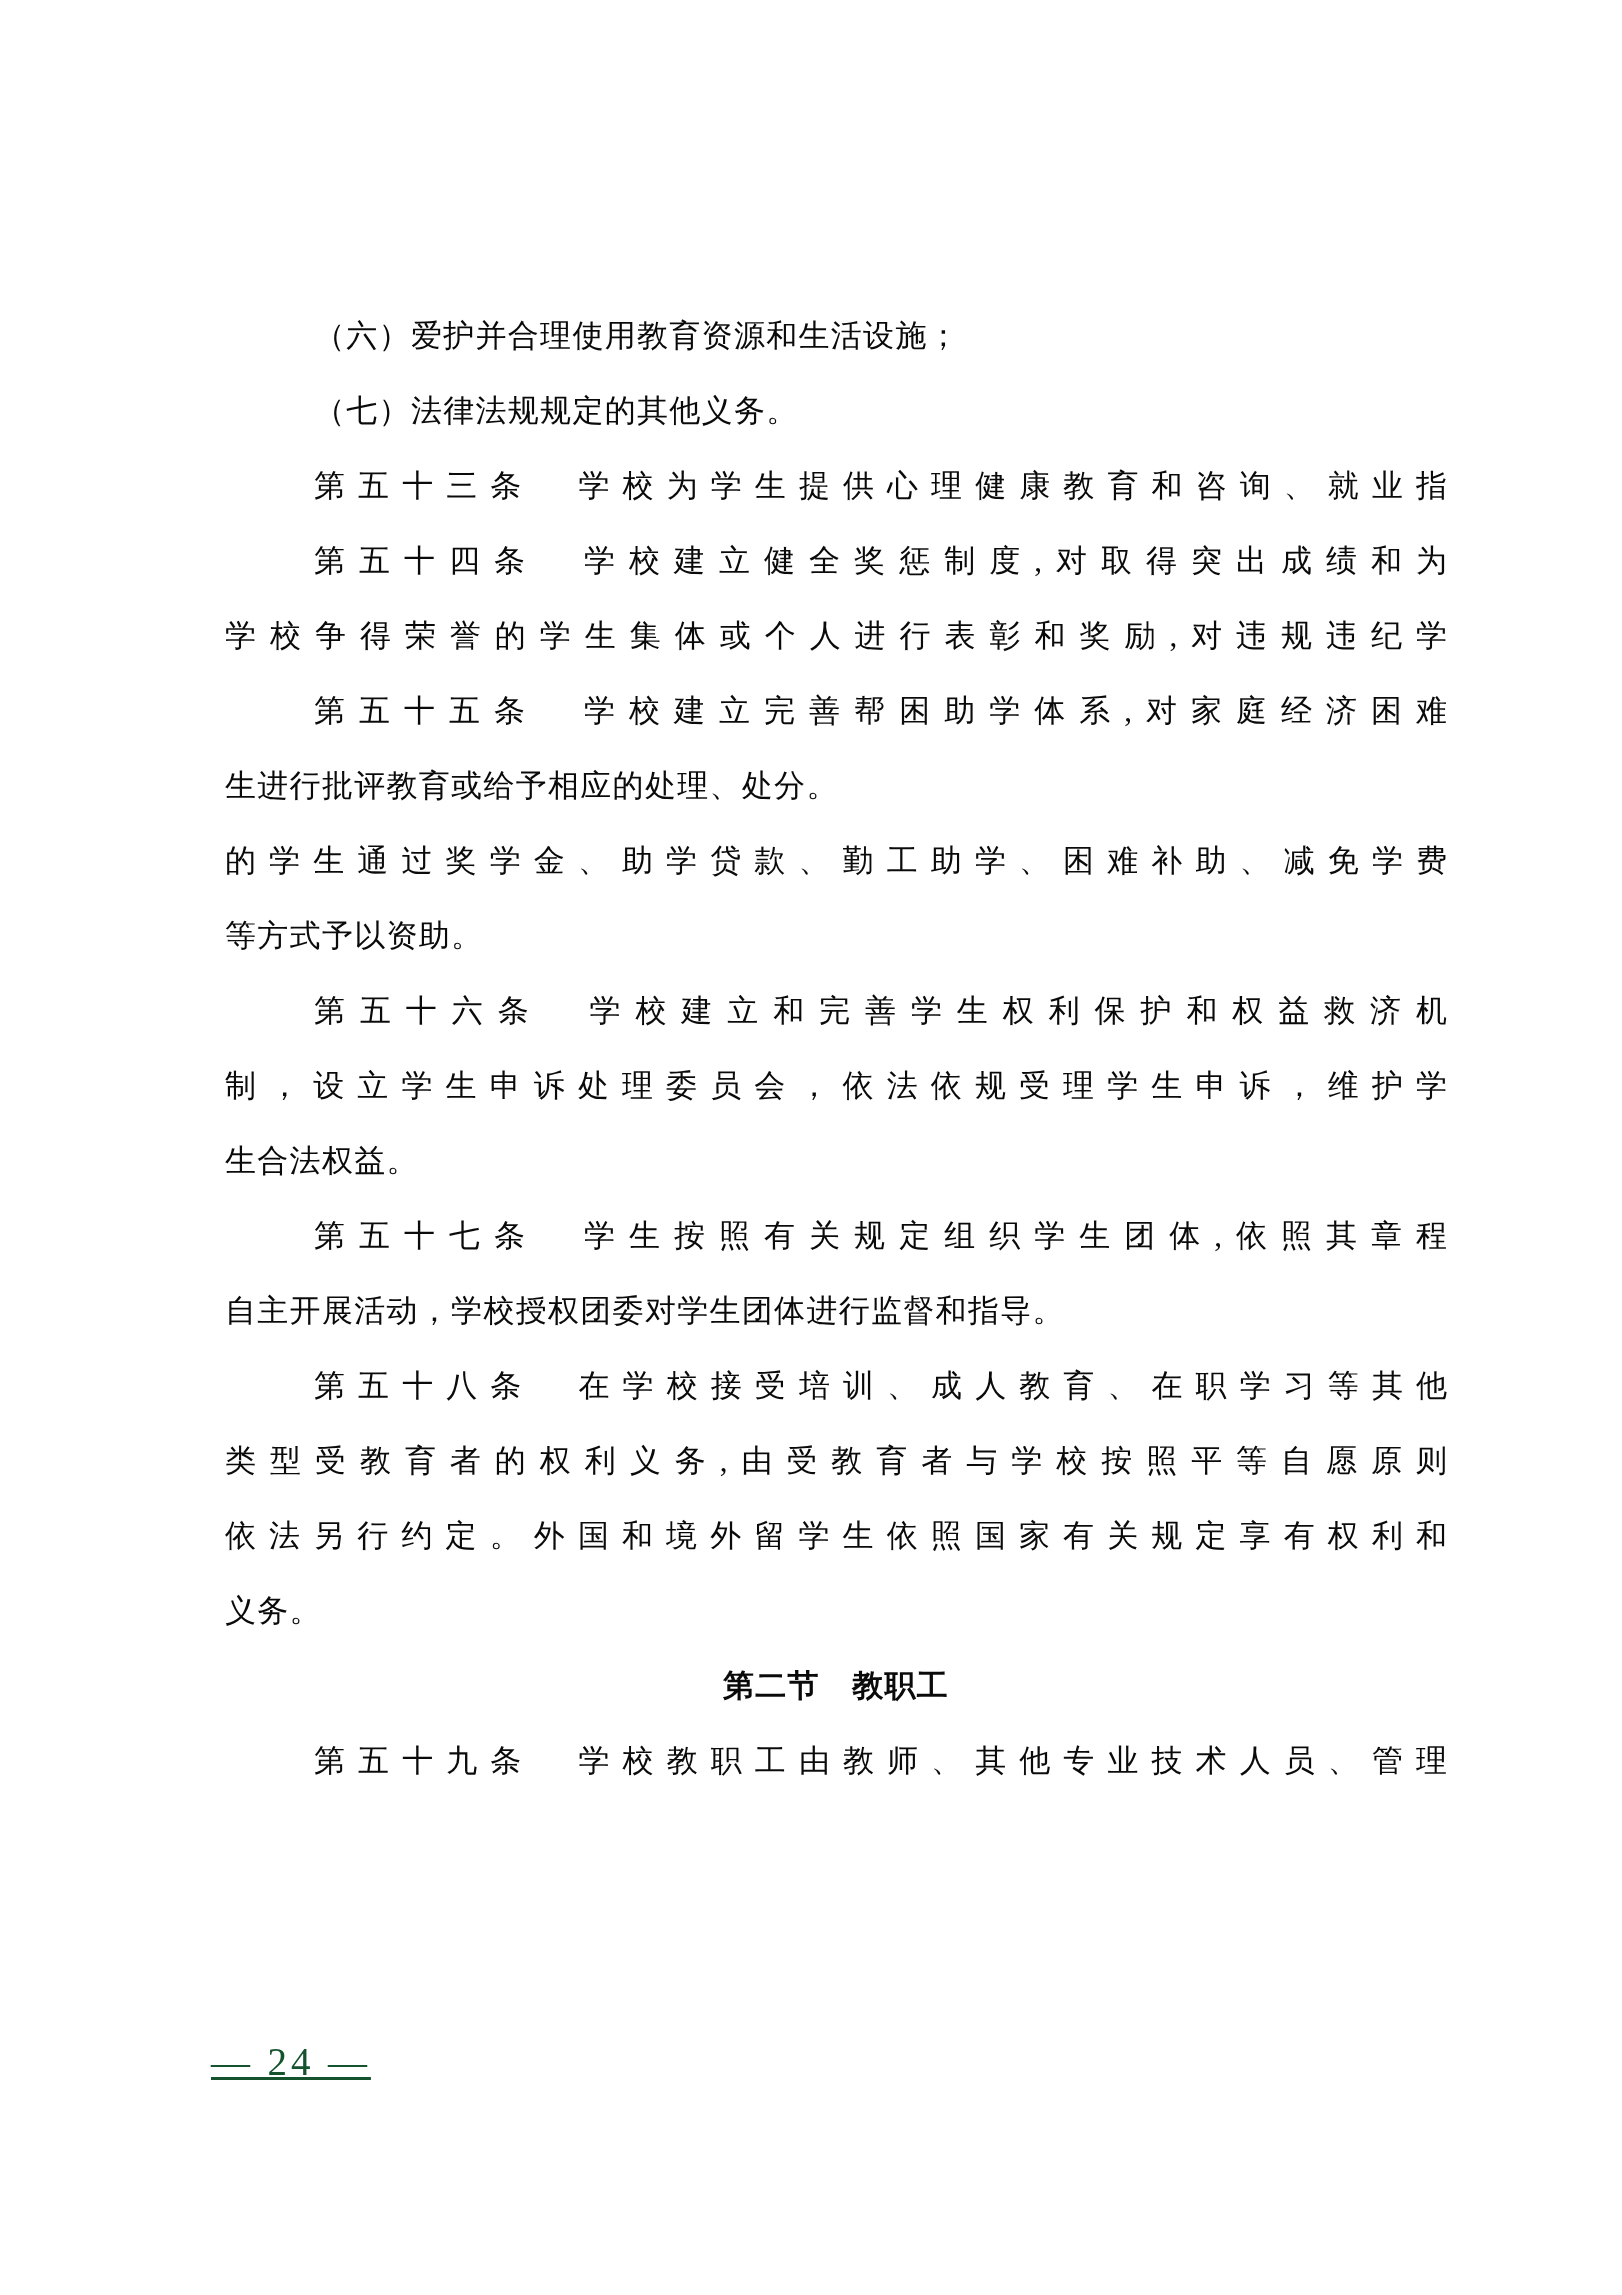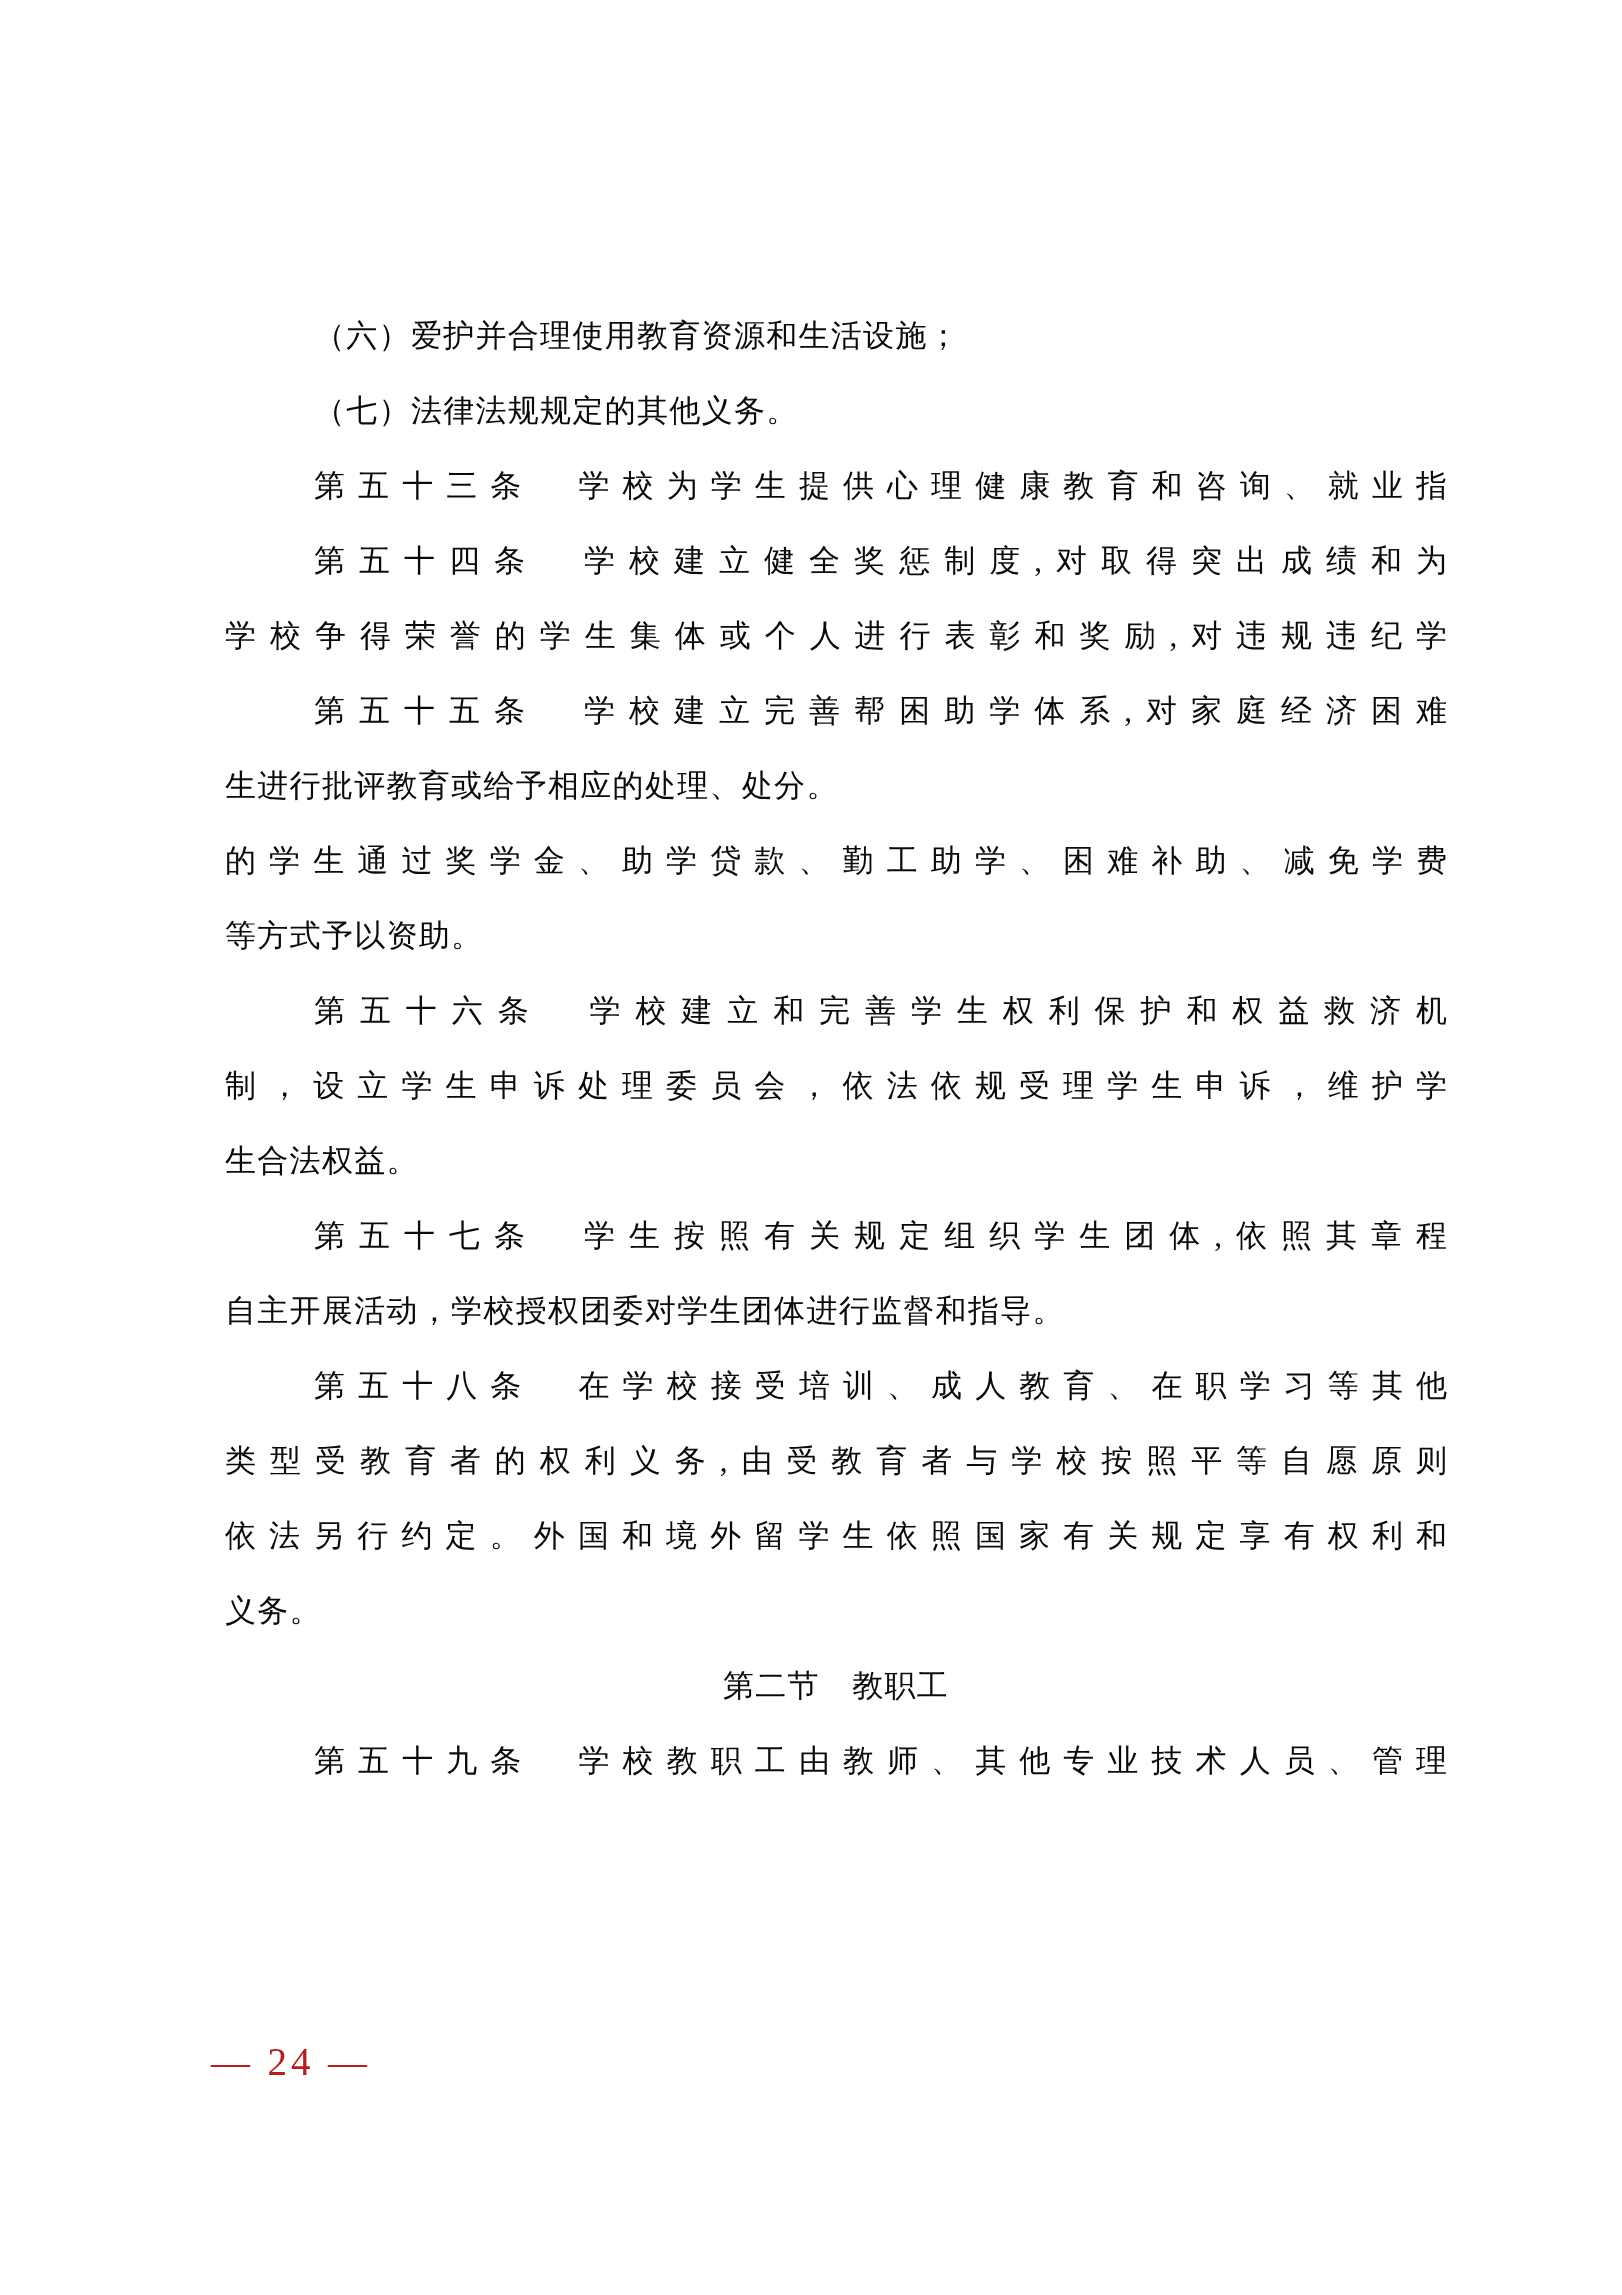--- a/index.html
+++ b/index.html
@@ -35,31 +35,32 @@
   .indent { padding-left: 89px; }
   .justify {
     letter-spacing: 0;
     text-align: justify;
     text-align-last: justify;
     text-justify: inter-character;
   }
   .heading {
     text-align: center;
     text-align-last: center;
-    font-weight: normal;
+    font-weight: bold;
     letter-spacing: 1.3px;
   }
   .page-number {
     position: absolute;
     left: 211px;
     top: 2036px;
     font-size: 39px;
     line-height: 51px;
     letter-spacing: 3.9px;
-    color: #b91c1c;
+    color: #14532d;
+    text-decoration: underline;
   }
 </style>
 </head>
 <body>
 
 <div class="page">
   <main class="text-block">
     <p class="line indent">（六）爱护并合理使用教育资源和生活设施；</p>
     <p class="line indent">（七）法律法规规定的其他义务。</p>
     <p class="line indent justify">第五十三条　学校为学生提供心理健康教育和咨询、就业指</p>

